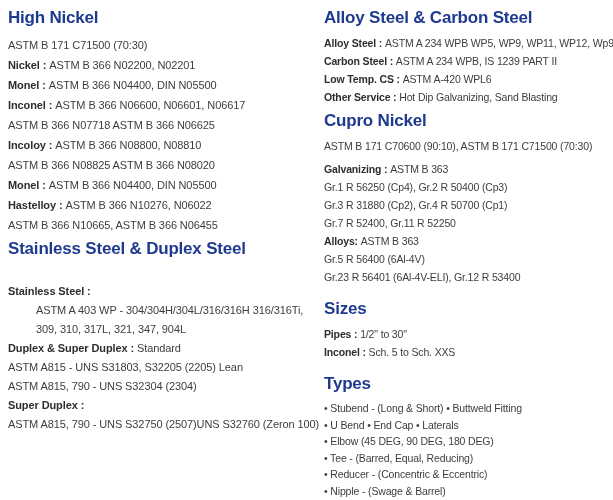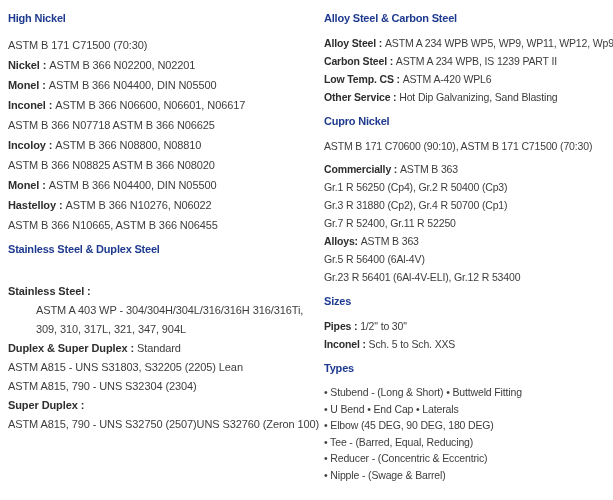--- a/index.html
+++ b/index.html
@@ -15,21 +15,21 @@
     padding: 8px 0 0 8px;
     gap: 14px;
     box-sizing: border-box;
     width: 613px;
   }
   .col-left  { width: 302px; flex: 0 0 302px; }
   .col-right { width: 285px; flex: 0 0 285px; }
 
   h2.h {
     color: #1e3a8f;
-    font-size: 11px;
+    font-size: 17px;
     line-height: 20px;
     font-weight: 700;
     margin: 0 0 7px 0;
     letter-spacing: -0.2px;
     white-space: nowrap;
   }
   p.ln {
     margin: 0;
     font-size: 11px;
     white-space: nowrap;
@@ -42,21 +42,21 @@
   
   .col-left .sec-high p.ln { line-height: 20px; }
   .col-left .sec-stainless { margin-top: 4px; }
   .col-left .sec-stainless h2.h { margin-bottom: 23px; }
   .col-left .sec-stainless p.ln { line-height: 19px; }
 
   
   .col-right p.ln { font-size: 10.5px; line-height: 18px; letter-spacing: -0.15px; }
   .col-right h2.h { margin-bottom: 6px; }
   .sec-cupro, .sec-titanium { margin-top: 5px; }
-  .sec-sizes, .sec-types { margin-top: 5px; }
+  .sec-sizes, .sec-types { margin-top: 13px; }
   .sec-types p.ln { line-height: 16.5px; }
 </style>
 </head>
 <body>
 
 <div class="page">
 
   <div class="col-left">
 
     <section class="sec-high">
@@ -95,21 +95,21 @@
       <p class="ln"><b class="lb">Low Temp. CS : </b><span class="tx">ASTM A-420 WPL6</span></p>
       <p class="ln"><b class="lb">Other Service : </b><span class="tx">Hot Dip Galvanizing, Sand Blasting</span></p>
     </section>
 
     <section class="sec-cupro">
       <h2 class="h">Cupro Nickel</h2>
       <p class="ln"><b class="lb"></b><span class="tx">ASTM B 171 C70600 (90:10), ASTM B 171 C71500 (70:30)</span></p>
     </section>
 
     <section class="sec-titanium">
-      <p class="ln"><b class="lb">Commercially : </b><span class="tx">ASTM B 363</span></p>
+      <p class="ln"><b class="lb">Galvanizing : </b><span class="tx">ASTM B 363</span></p>
       <p class="ln"><b class="lb"></b><span class="tx">Gr.1 R 56250 (Cp4), Gr.2 R 50400 (Cp3)</span></p>
       <p class="ln"><b class="lb"></b><span class="tx">Gr.3 R 31880 (Cp2), Gr.4 R 50700 (Cp1)</span></p>
       <p class="ln"><b class="lb"></b><span class="tx">Gr.7 R 52400, Gr.11 R 52250</span></p>
       <p class="ln"><b class="lb">Alloys: </b><span class="tx">ASTM B 363</span></p>
       <p class="ln"><b class="lb"></b><span class="tx">Gr.5 R 56400 (6Al-4V)</span></p>
       <p class="ln"><b class="lb"></b><span class="tx">Gr.23 R 56401 (6Al-4V-ELI), Gr.12 R 53400</span></p>
     </section>
 
     <section class="sec-sizes">
       <h2 class="h">Sizes</h2>

